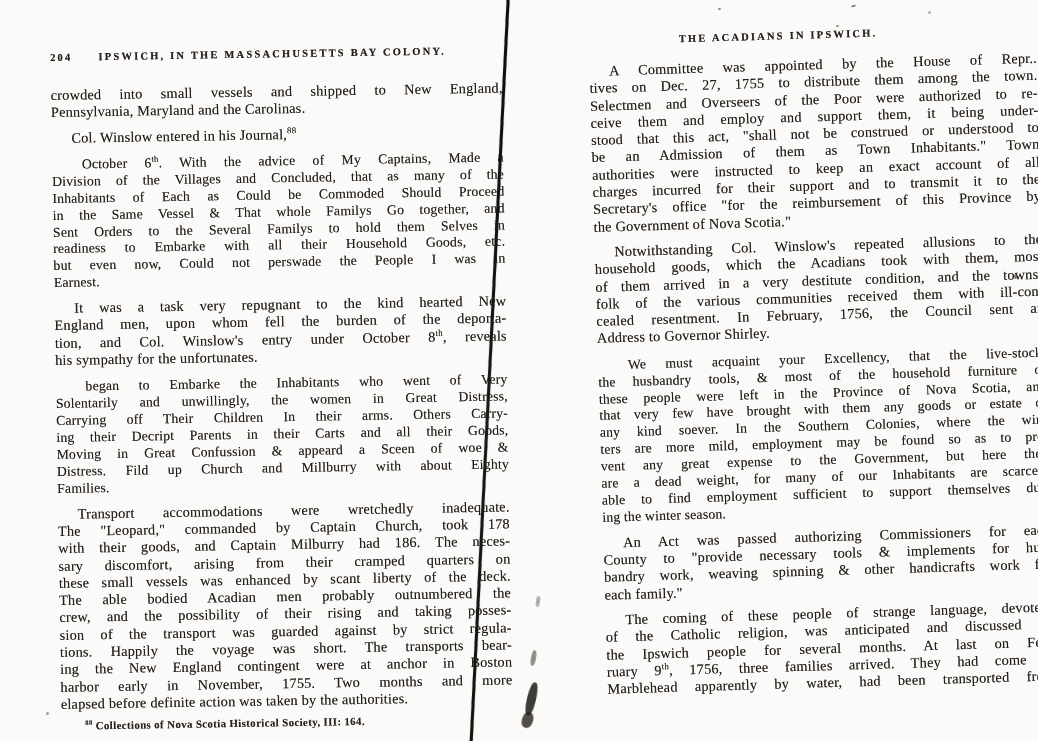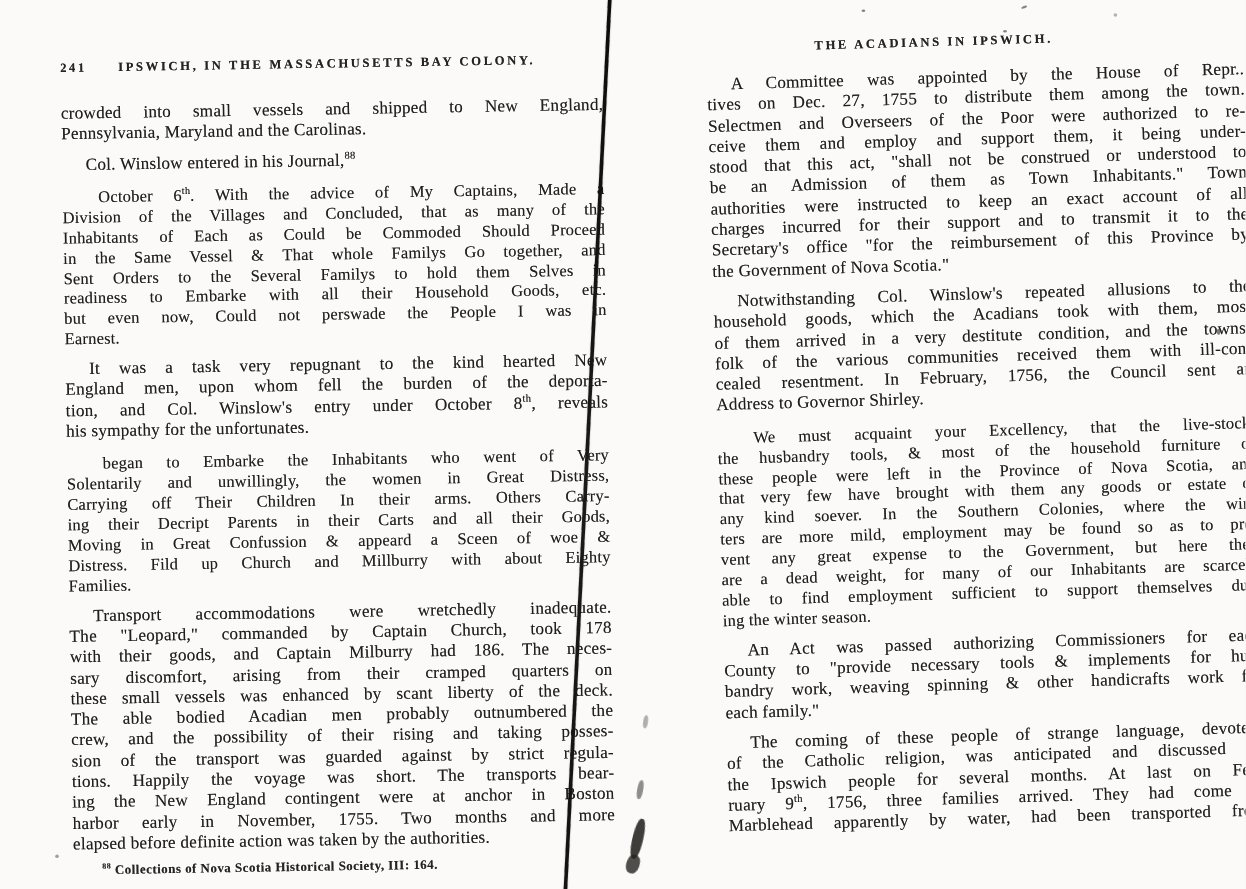--- a/index.html
+++ b/index.html
@@ -61,21 +61,21 @@
   .speck.p5{left:1014px;top:274px;width:3px;height:5px;opacity:.7;}
   .speck.p6{left:46px;top:712px;width:3px;height:3px;opacity:.5;}
 </style>
 </head>
 <body>
 
 <div class="canvas">
 
   <div class="page left-page">
     <div class="running-head left-head">
-      <span>241</span>
+      <span>204</span>
       <span>IPSWICH, IN THE MASSACHUSETTS BAY COLONY.</span>
     </div>
     <div class="content" id="left-content">
         <div class="para body">
           <div class="line">crowded into small vessels and shipped to New England,</div>
           <div class="line last">Pennsylvania, Maryland and the Carolinas.</div>
         </div>
         <div class="para body">
           <div class="line indent last">Col. Winslow entered in his Journal,<sup>88</sup></div>
         </div>

